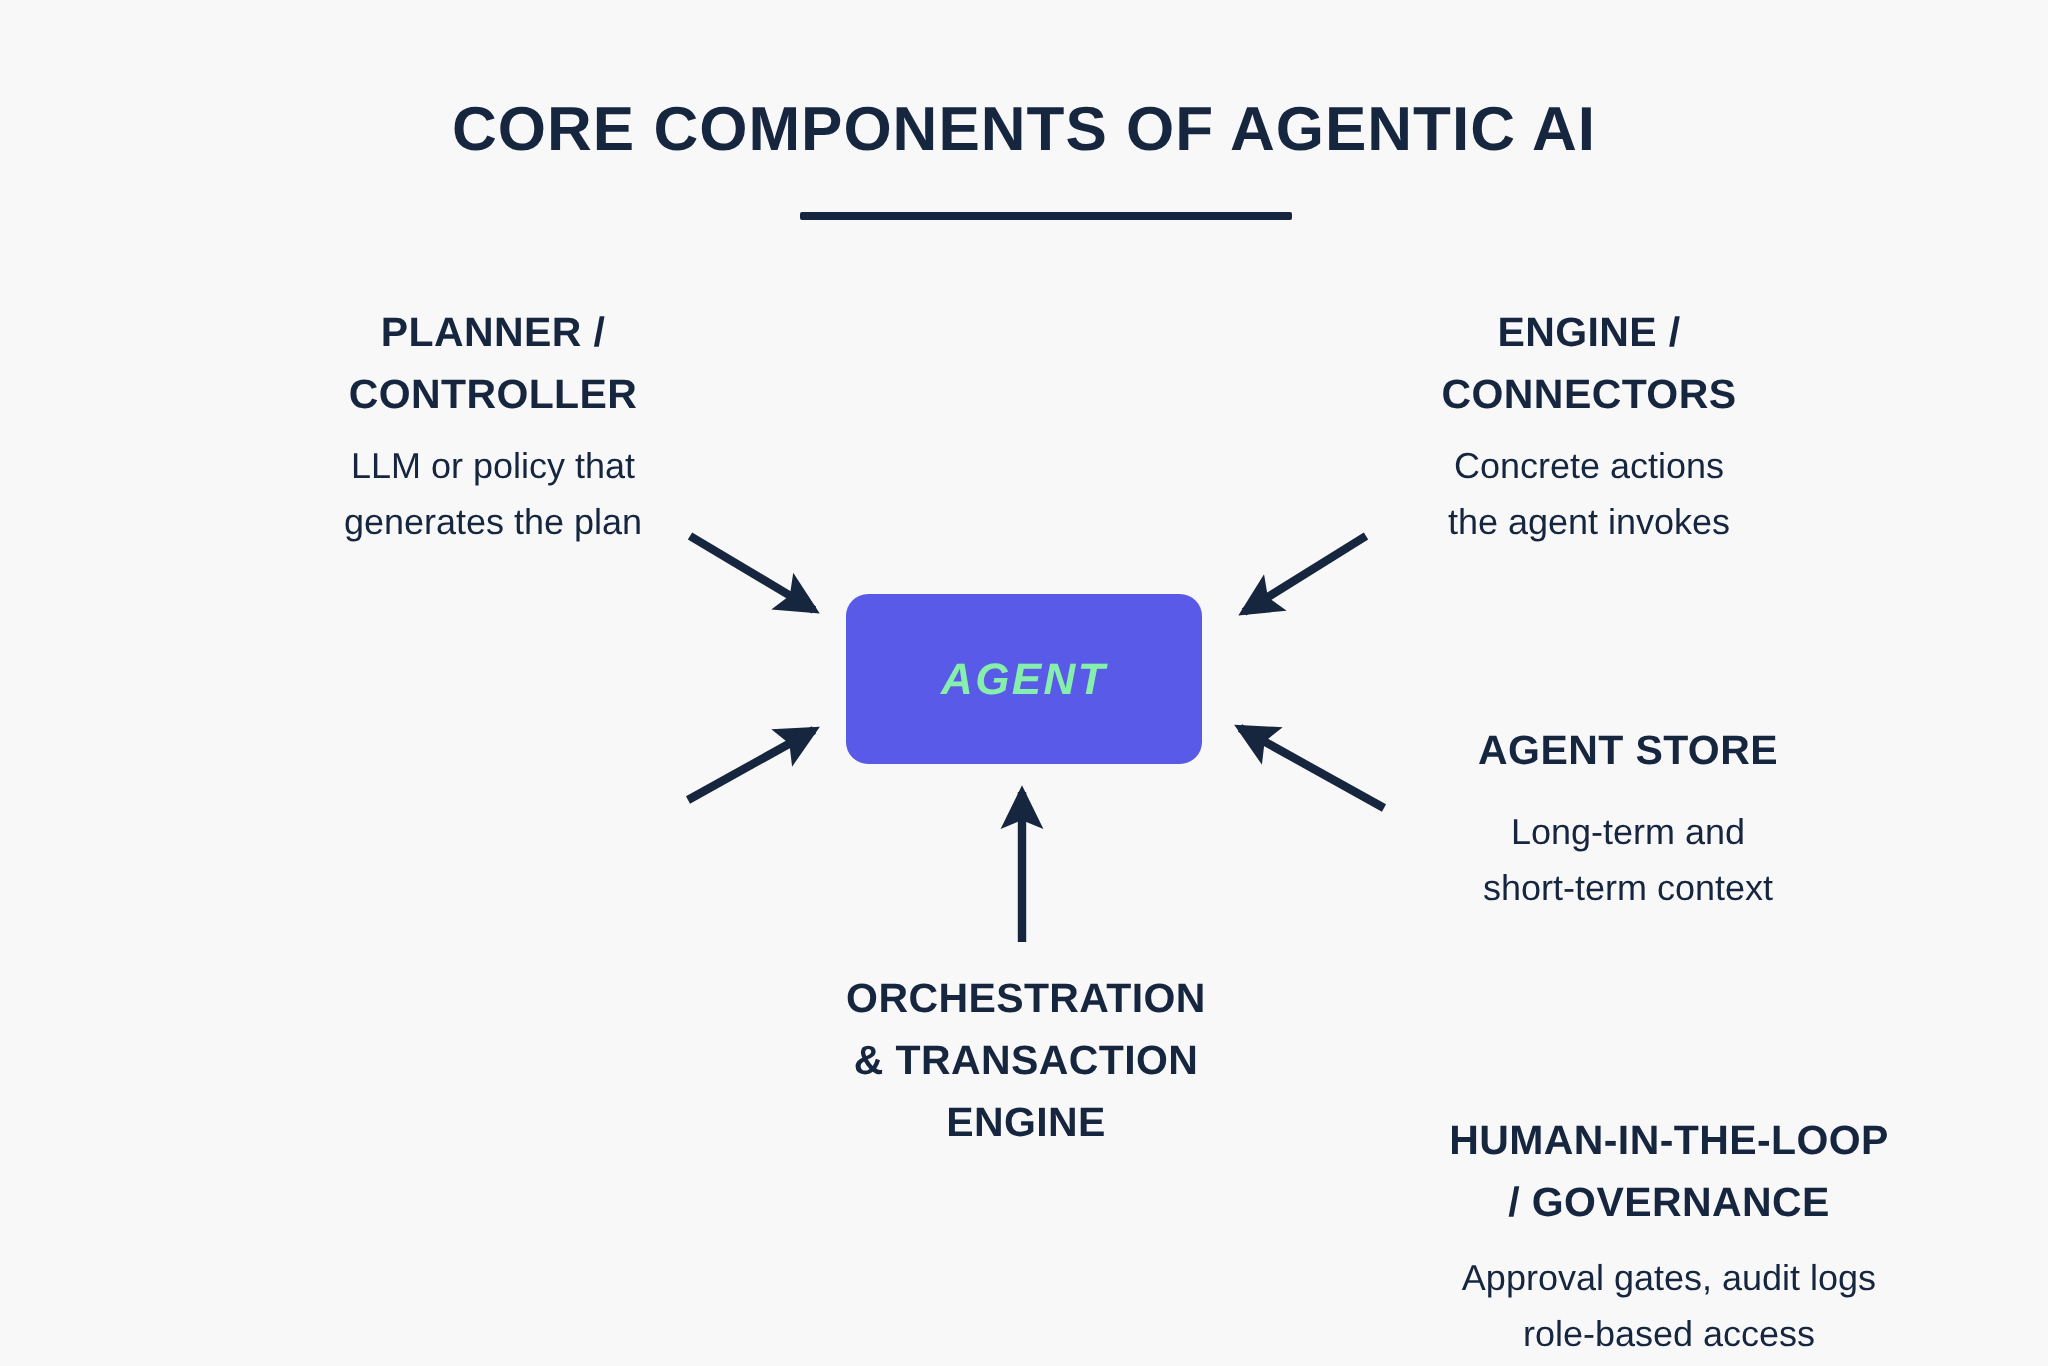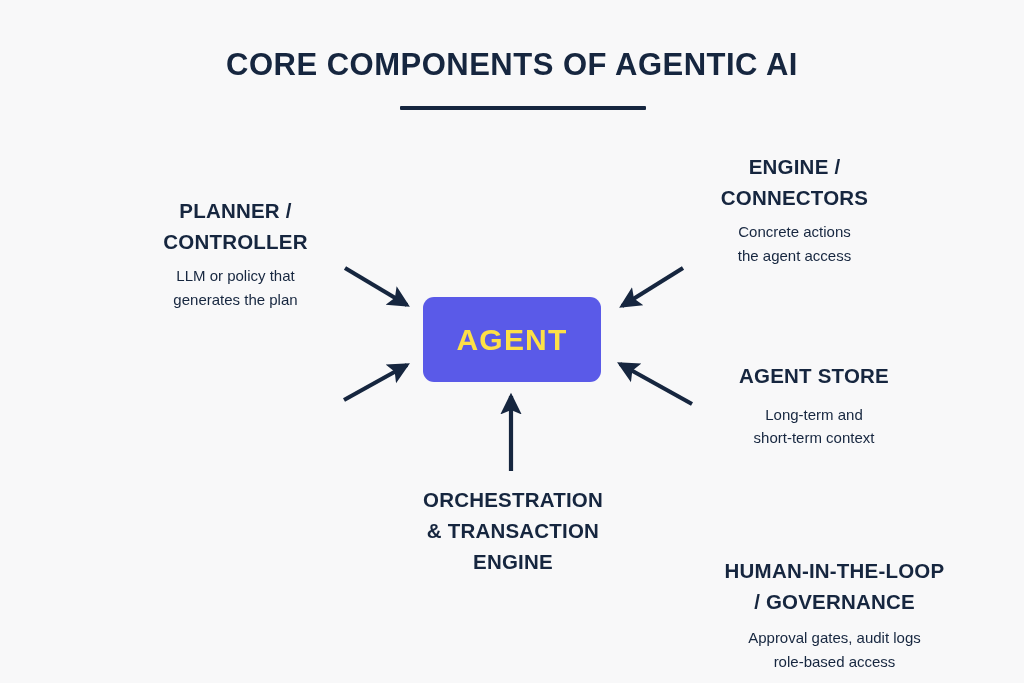--- a/index.html
+++ b/index.html
@@ -58,30 +58,30 @@
   .node-heading {
     font-size: 20.5px;
     font-weight: bold;
     line-height: 1.52;
     letter-spacing: 0.2px;
     color: #16263f;
     white-space: pre-line;
   }
 
   .node-body {
-    font-size: 15px;
+    font-size: 18px;
     font-weight: normal;
     line-height: 1.55;
     color: #16263f;
     white-space: pre-line;
     margin-top: 7px;
   }
 
   
-  #node-planner      { left: 103px; top: 151px; width: 265px; margin-top: 44px; }
+  #node-planner      { left: 114px; top: 151px; width: 265px; }
   #node-toolbox      { left: 657px; top: 151px; width: 275px; }
   #node-retriever    { left: 98px;  top: 360px; width: 275px; }
   #node-memory       { left: 675px; top: 360px; width: 278px; }
   #node-orchestration{ left: 369px; top: 484px; width: 288px; }
   #node-human        { left: 662px; top: 555px; width: 345px; }
 
   #node-retriever .node-body { margin-top: 10px; }
   #node-memory    .node-body { margin-top: 12px;  }
   #node-human     .node-body { margin-top: 9px;  }
 
@@ -93,24 +93,25 @@
     width: 178px;
     height: 85px;
     background: #5a5ae8;
     border-radius: 11px;
     display: flex;
     align-items: center;
     justify-content: center;
   }
 
   .agent-label {
-    color: #fde047;
-    font-size: 30px;
+    color: #86efac;
+    font-size: 22px;
     font-weight: bold;
     letter-spacing: 1.2px;
+    font-style: italic;
   }
 
   
   #arrows {
     position: absolute;
     left: 0;
     top: 0;
     width: 1024px;
     height: 683px;
     pointer-events: none;
@@ -150,21 +151,21 @@
     <div class="node-heading">PLANNER /
 CONTROLLER</div>
     <div class="node-body">LLM or policy that
 generates the plan</div>
   </div>
 
   <div class="node" id="node-toolbox">
     <div class="node-heading">ENGINE /
 CONNECTORS</div>
     <div class="node-body">Concrete actions
-the agent access</div>
+the agent invokes</div>
   </div>
 
 
   <div class="node" id="node-memory">
     <div class="node-heading">AGENT STORE</div>
     <div class="node-body">Long-term and
 short-term context</div>
   </div>
 
   <div class="node" id="node-human">

